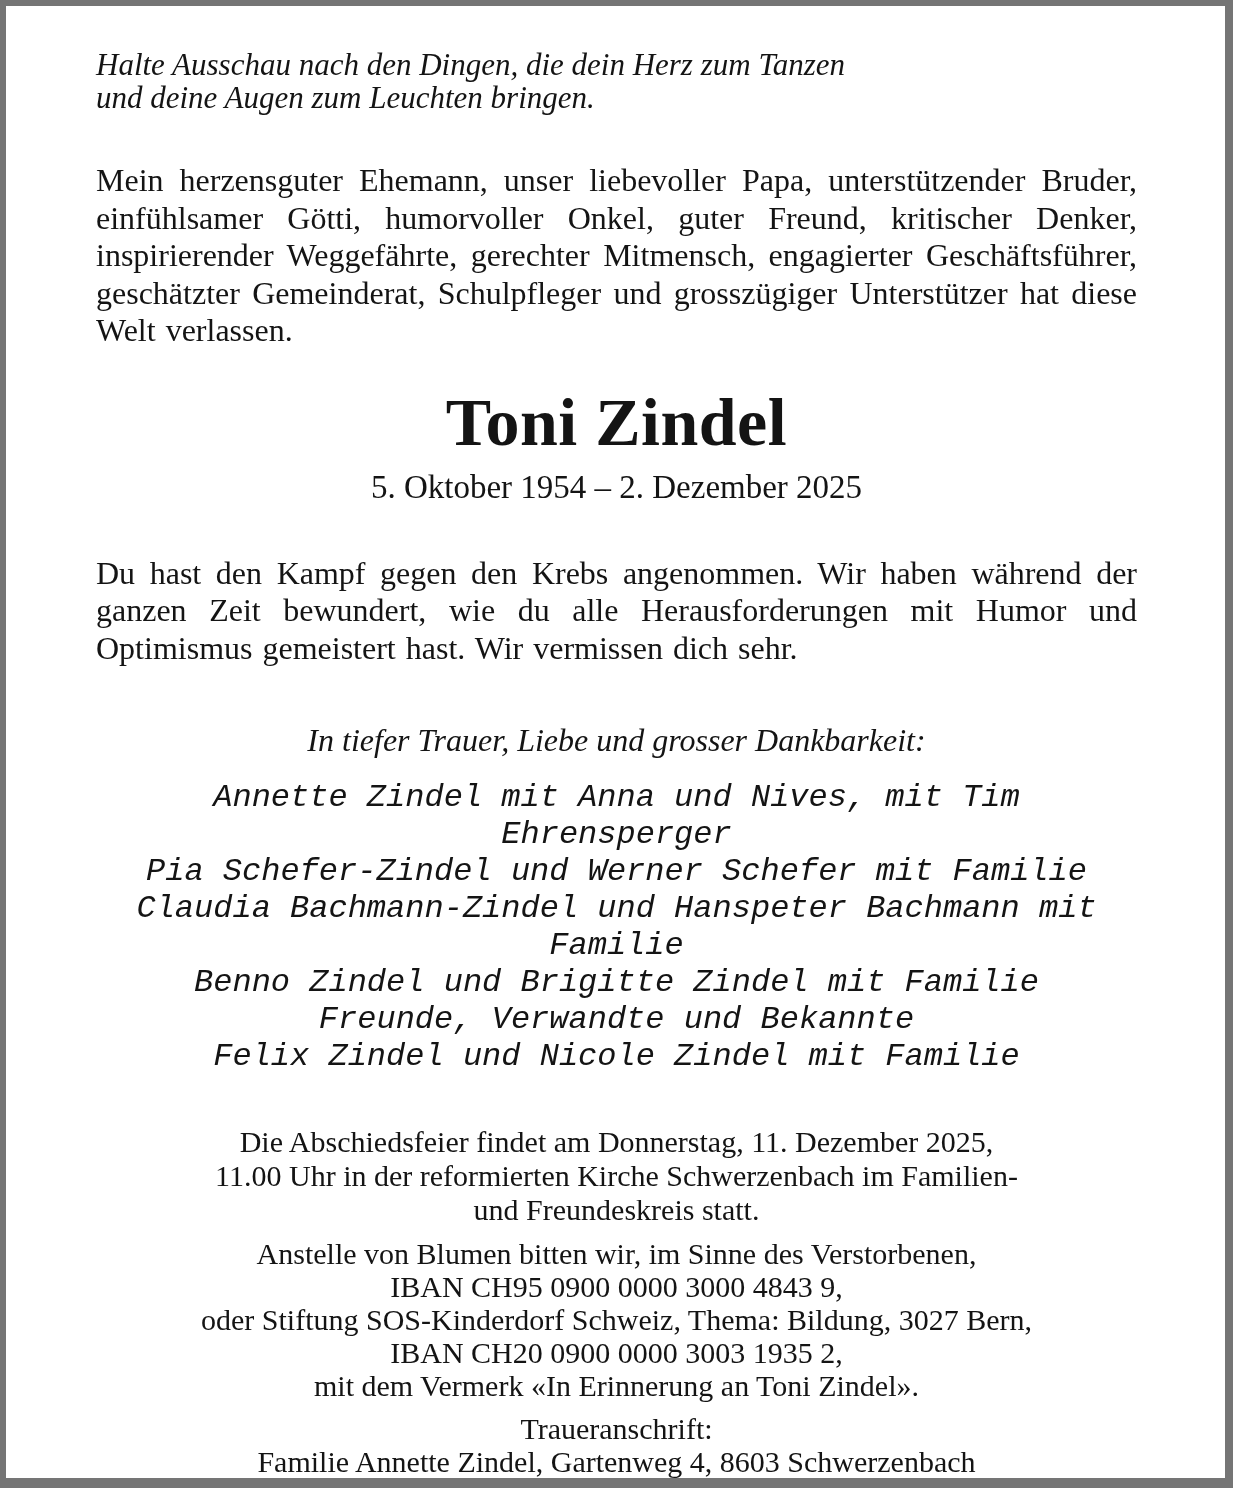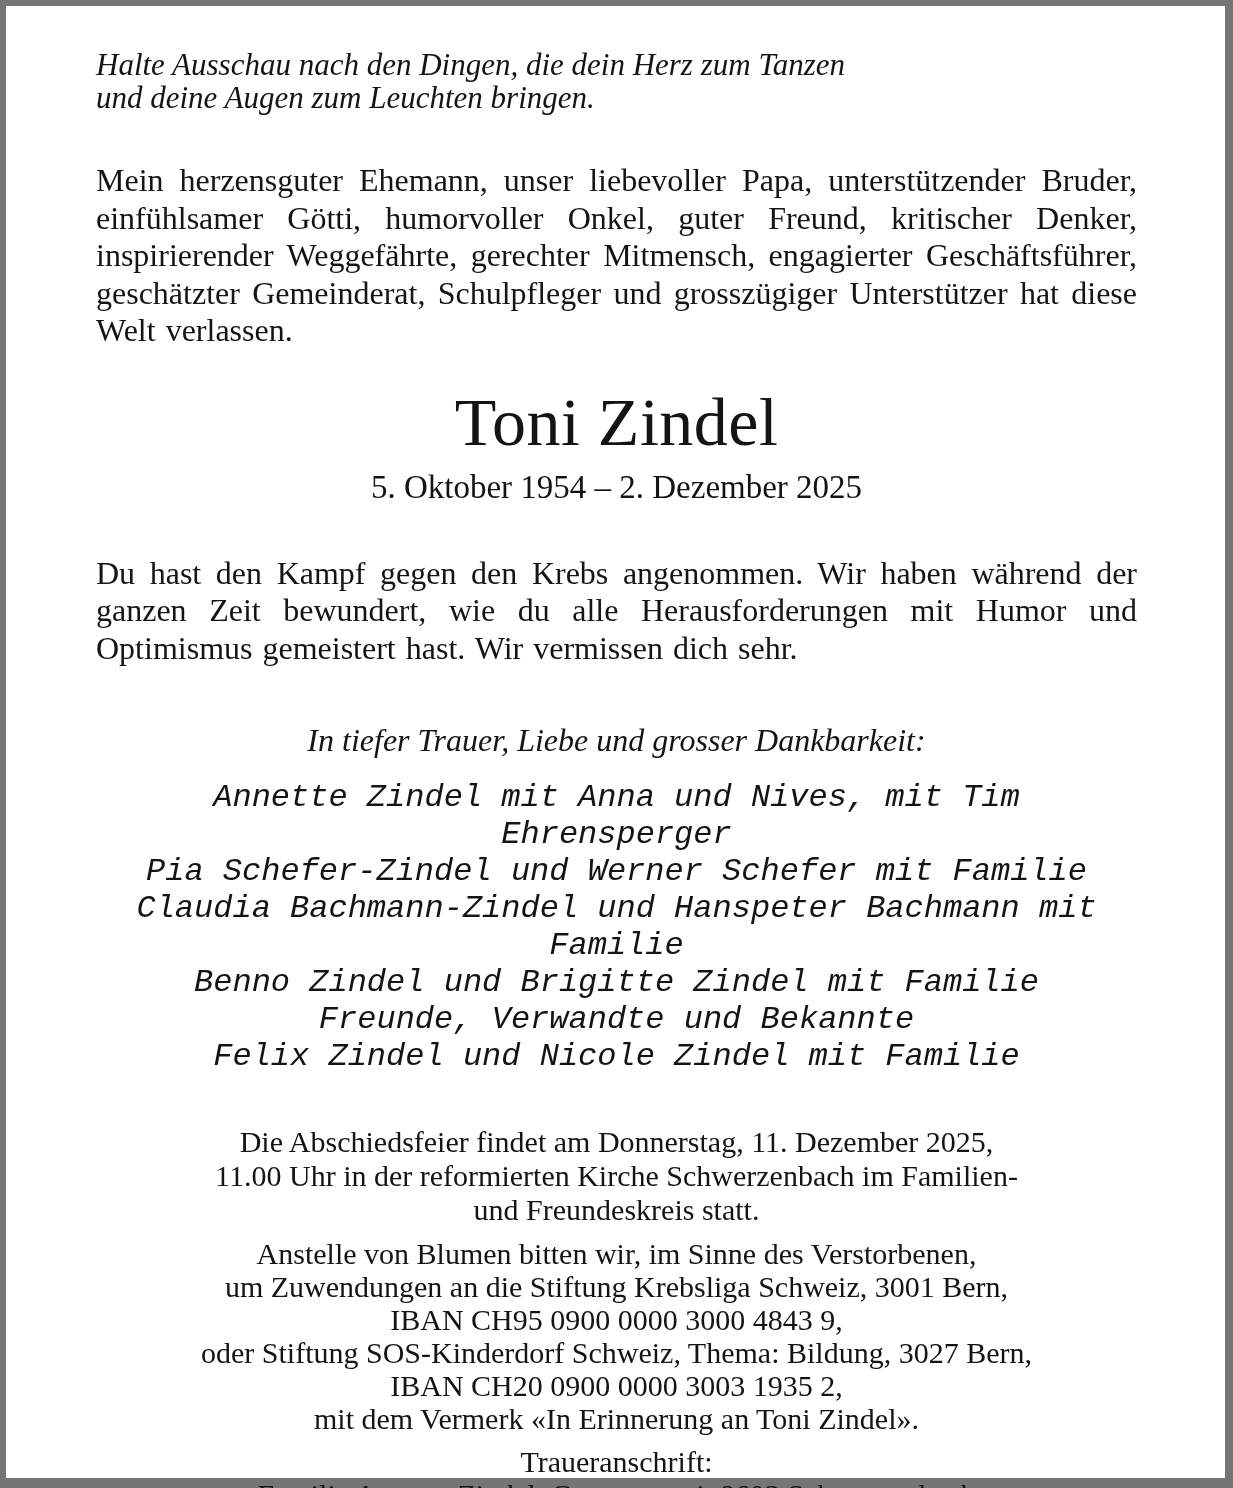--- a/index.html
+++ b/index.html
@@ -43,21 +43,21 @@
     text-align: justify;
     text-justify: inter-word;
     word-spacing: 2px;
   }
   .para.intro   { margin-top: 48px; }
   .para.tribute { margin-top: 50px; }
 
   .deceased-name {
     margin-top: 38px;
     text-align: center;
-    font-weight: normal;
+    font-weight: bold;
     font-size: 68px;
     line-height: 1;
     letter-spacing: 0.5px;
   }
 
   .life-dates {
     margin-top: 13px;
     text-align: center;
     font-size: 33px;
     line-height: 36px;
@@ -123,21 +123,20 @@
   </div>
 
   <div class="centered-block service">
     <div>Die Abschiedsfeier findet am Donnerstag, 11. Dezember 2025,</div>
     <div>11.00 Uhr in der reformierten Kirche Schwerzenbach im Familien-</div>
     <div>und Freundeskreis statt.</div>
   </div>
 
   <div class="centered-block donations">
     <div>Anstelle von Blumen bitten wir, im Sinne des Verstorbenen,</div>
-    <div>um Zuwendungen an die Stiftung Krebsliga Schweiz, 3001 Bern,</div>
     <div>IBAN CH95 0900 0000 3000 4843 9,</div>
     <div>oder Stiftung SOS-Kinderdorf Schweiz, Thema: Bildung, 3027 Bern,</div>
     <div>IBAN CH20 0900 0000 3003 1935 2,</div>
     <div>mit dem Vermerk «In Erinnerung an Toni Zindel».</div>
   </div>
 
   <div class="centered-block address">
     <div>Traueranschrift:</div>
     <div>Familie Annette Zindel, Gartenweg 4, 8603 Schwerzenbach</div>
   </div>

